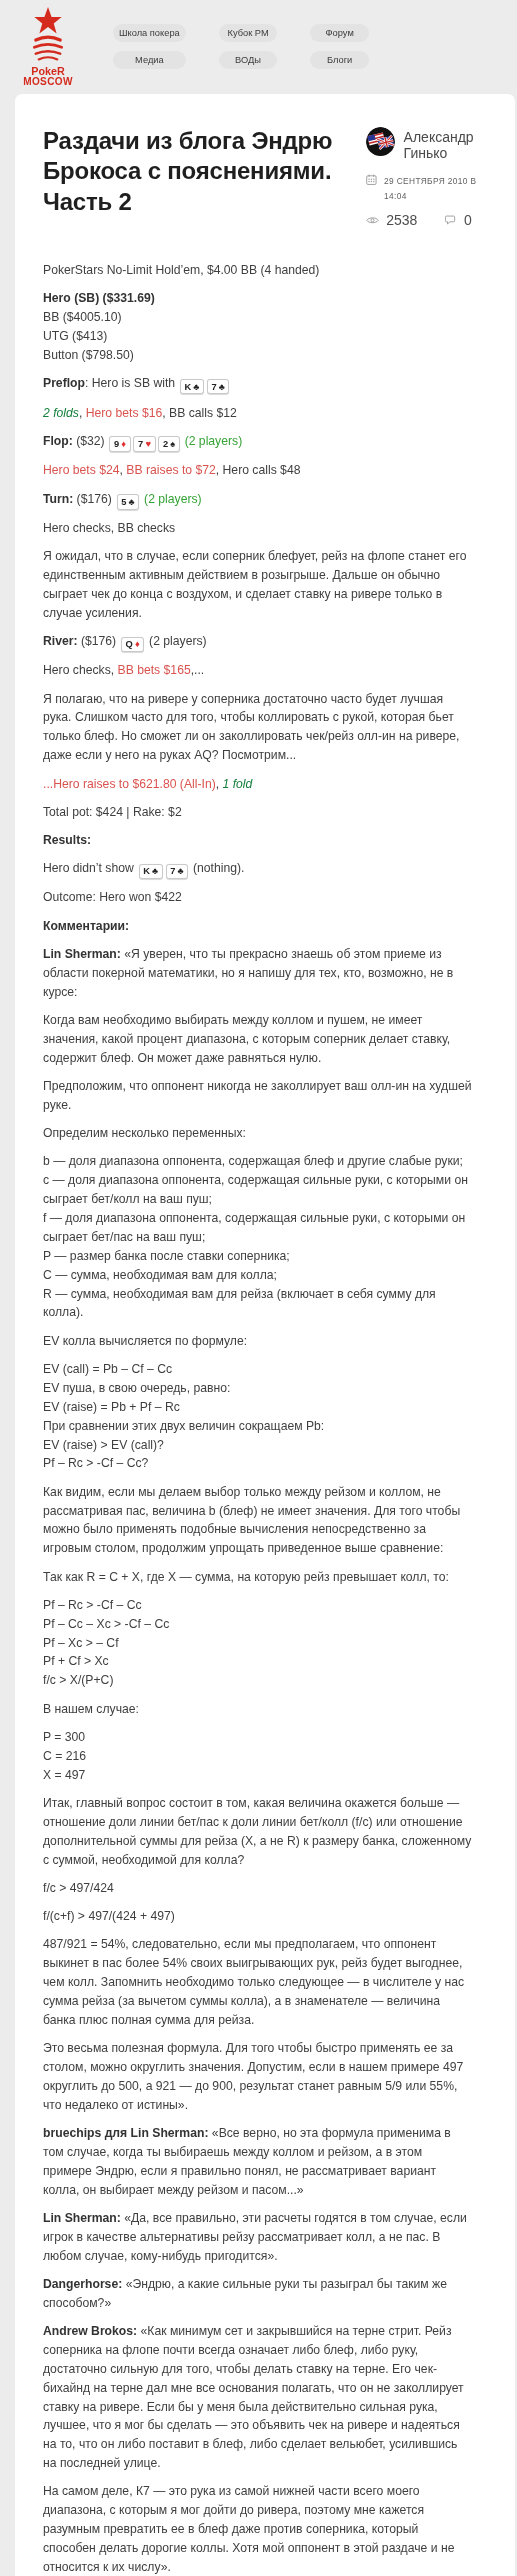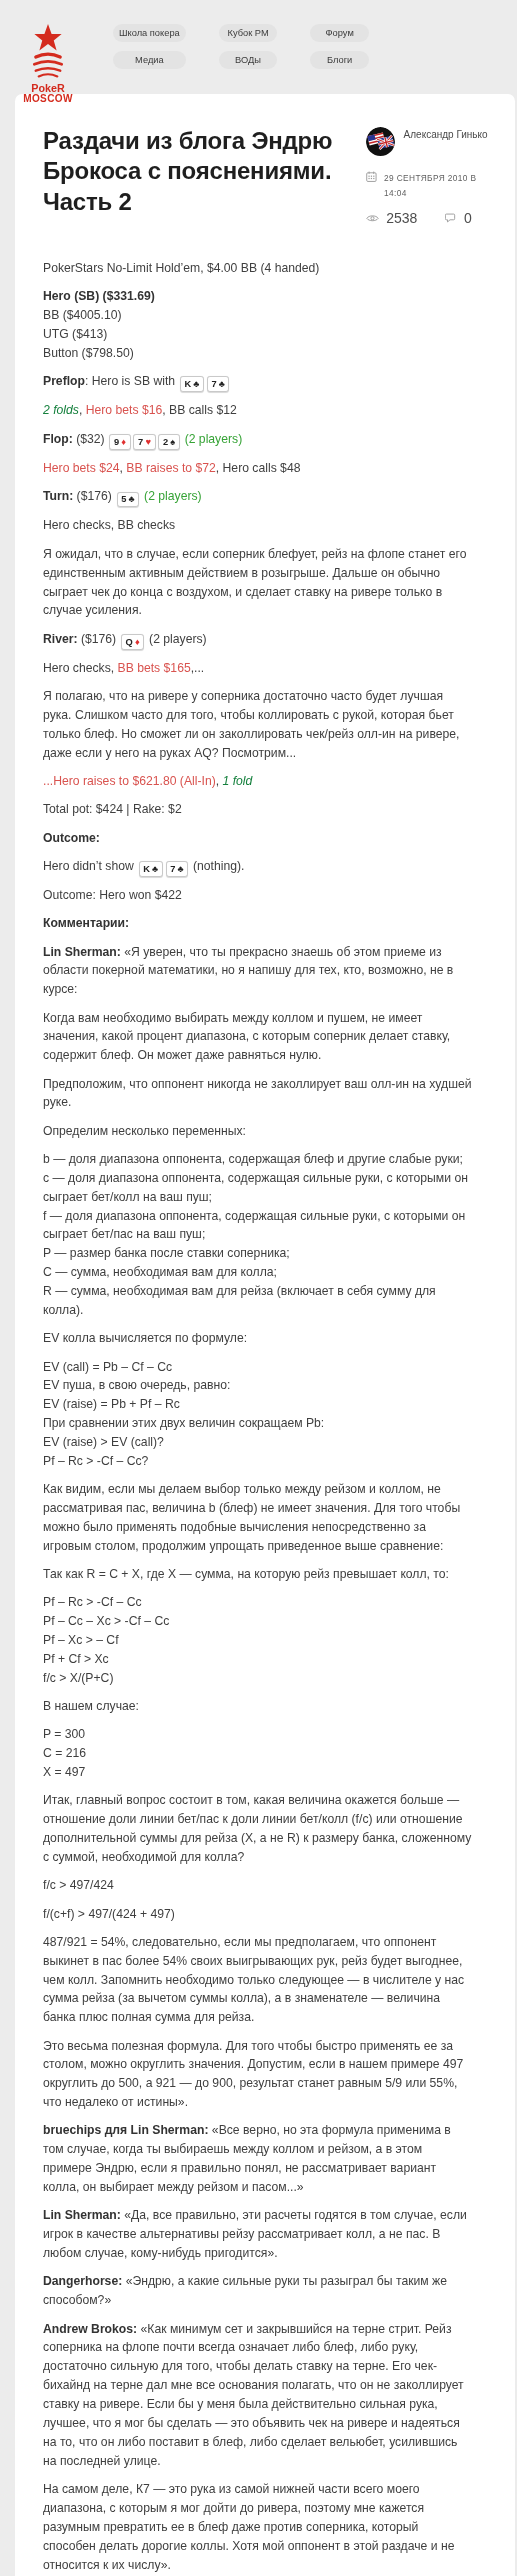--- a/index.html
+++ b/index.html
@@ -5,41 +5,41 @@
   html,body{margin:0;padding:0;}
   body{
     width:518px;
     background:#ececec;
     font-family:"Liberation Sans","DejaVu Sans",sans-serif;
     color:#3f3f3f;
     -webkit-font-smoothing:antialiased;
   }
   
   .site-header{position:relative;height:94px;}
-  .logo{position:absolute;left:20px;top:21px;}
+  .logo{position:absolute;left:20px;top:4px;}
   .nav{position:absolute;left:85px;top:24px;width:256px;
        display:grid;grid-template-columns:repeat(3,1fr);gap:9.3px 33px;margin-left:28px;}
   .nav-btn{
     height:18px;border:none;border-radius:9.3px;background:#e3e3e3;
     color:#3c3c3c;font-size:9.3px;font-family:inherit;cursor:pointer;
     display:flex;align-items:center;justify-content:center;white-space:nowrap;
   }
   
   .card{
     margin:0 15px;width:457px;background:#fff;border-radius:7.2px;
     padding:32px 15px 39px 28px;
   }
   .post-head{display:flex;justify-content:space-between;}
   .post-title{
     margin:0;width:302px;font-size:24px;line-height:1.27;font-weight:700;
     color:#1f1f1f;letter-spacing:-0.2px;
   }
   .meta{width:134px;padding-top:1.4px;}
   .author-row{display:flex;align-items:flex-start;gap:8.6px;}
-  .author-name{font-size:10px;color:#4a4a4a;padding-top:1.4px;cursor:pointer;}
+  .author-name{font-size:14px;color:#4a4a4a;padding-top:1.4px;cursor:pointer;}
   .avatar{flex:0 0 auto;border-radius:50%;overflow:hidden;}
   .date-row{display:flex;gap:7.2px;margin-top:13px;align-items:flex-start;}
   .date-text{font-size:8.3px;letter-spacing:0.4px;color:#5f5f5f;line-height:1.8;width:101px;}
   .stats-row{display:flex;align-items:center;gap:7.2px;margin-top:8.6px;color:#4d4d4d;font-size:14px;}
   .stat-gap{width:13px;}
   .micon{flex:0 0 auto;}
   
   .article{margin-top:33px;width:431px;}
   .article p{margin:0 0 9.3px;font-size:12.2px;line-height:1.55;color:#3f3f3f;}
   .b{font-weight:700;color:#333;}
@@ -175,21 +175,21 @@
       <p><span>Hero checks, BB checks</span></p>
       <p><span>Я ожидал, что в случае, если соперник блефует, рейз на флопе станет его единственным активным действием в розыгрыше. Дальше он обычно сыграет чек до конца с воздухом, и сделает ставку на ривере только в случае усиления.</span></p>
       <p><span class="b">River:</span><span> ($176) </span><span class="cardchip">
           <span>Q</span>
           <span class="suit red">♦</span>
         </span><span> (2 players)</span></p>
       <p><span>Hero checks, </span><span class="r">BB bets $165</span><span>,...</span></p>
       <p><span>Я полагаю, что на ривере у соперника достаточно часто будет лучшая рука. Слишком часто для того, чтобы коллировать с рукой, которая бьет только блеф. Но сможет ли он заколлировать чек/рейз олл-ин на ривере, даже если у него на руках AQ? Посмотрим...</span></p>
       <p><span class="r">...Hero raises to $621.80 (All-In)</span><span>, </span><span class="gi">1 fold</span></p>
       <p><span>Total pot: $424 | Rake: $2</span></p>
-      <p><span class="b">Outcome:</span></p>
+      <p><span class="b">Results:</span></p>
       <p><span>Hero didn’t show </span><span class="cardchip">
           <span>K</span>
           <span class="suit blk">♣</span>
         </span><span class="cardchip">
           <span>7</span>
           <span class="suit blk">♣</span>
         </span><span> (nothing).</span></p>
       <p><span>Outcome: Hero won $422</span></p>
       <p><span class="b">Комментарии:</span></p>
       <p><span class="b">Lin Sherman:</span><span> «Я уверен, что ты прекрасно знаешь об этом приеме из области покерной математики, но я напишу для тех, кто, возможно, не в курсе:</span></p>

